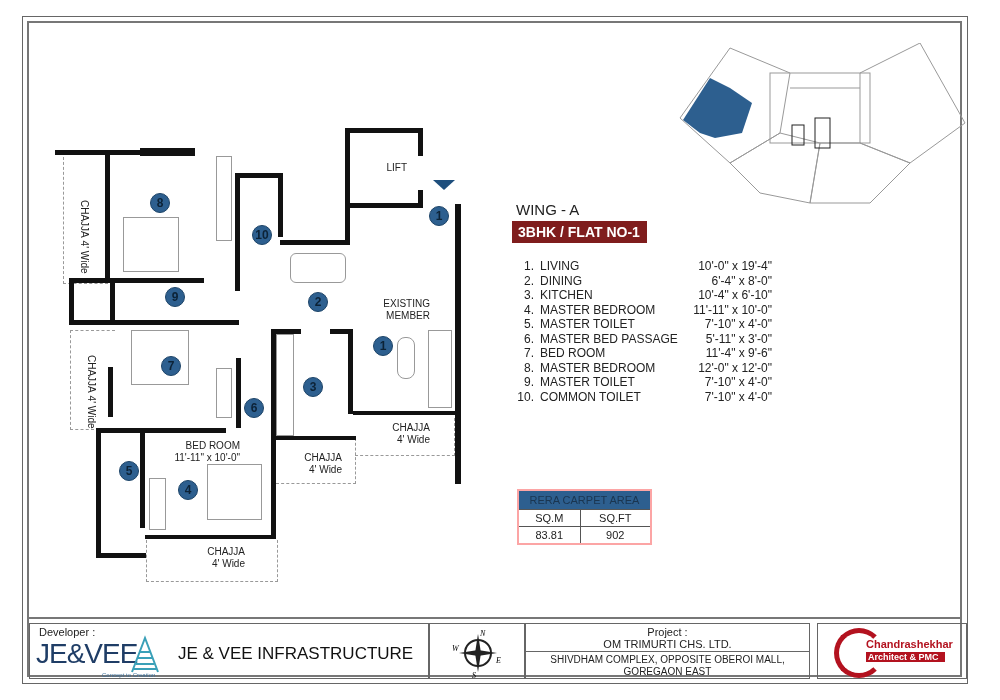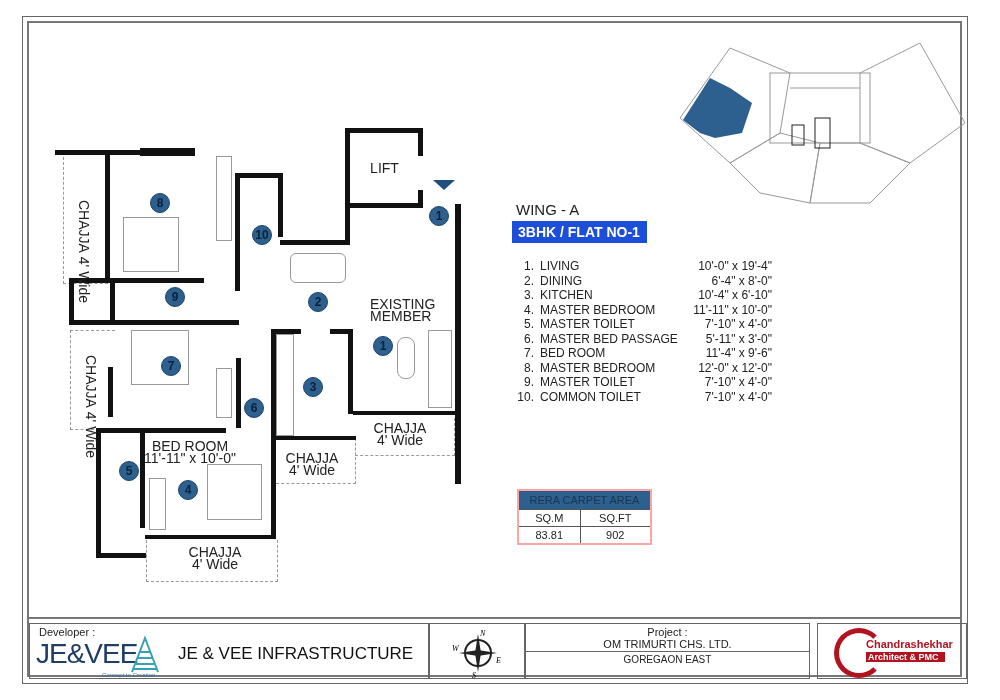--- a/index.html
+++ b/index.html
@@ -4,24 +4,24 @@
 <style>
   html,body{margin:0;padding:0;background:#fff;}
   body{width:1000px;height:700px;position:relative;overflow:hidden;font-family:"Liberation Sans",sans-serif;color:#222;}
   .frame-outer{position:absolute;left:22px;top:16px;width:944px;height:666px;border:1px solid #666;}
   .frame-inner{position:absolute;left:27px;top:21px;width:935px;height:656px;border:2px solid #777;box-sizing:border-box;}
   .abs{position:absolute;}
   .wall{position:absolute;background:#111;}
   .thin{position:absolute;border:1px solid #999;box-sizing:border-box;}
   .dash{position:absolute;border:1px dashed #999;box-sizing:border-box;}
   .marker{position:absolute;width:18px;height:18px;border-radius:50%;background:#2d5f8f;color:#0c2236;font-size:12px;line-height:18px;text-align:center;font-weight:bold;border:1px solid #1d4468;}
-  .lbl{position:absolute;font-size:14px;color:#222;text-align:center;line-height:12px;}
+  .lbl{position:absolute;font-size:10px;color:#222;text-align:right;line-height:12px;}
   .vert{writing-mode:vertical-rl;}
   .wing{position:absolute;left:516px;top:201px;font-size:15px;color:#222;}
-  .flat-badge{position:absolute;left:512px;top:221px;width:135px;height:22px;background:#1d4ed8;color:#fff;font-weight:bold;font-size:14px;line-height:22px;padding-left:6px;box-sizing:border-box;}
+  .flat-badge{position:absolute;left:512px;top:221px;width:135px;height:22px;background:#7f1d1d;color:#fff;font-weight:bold;font-size:14px;line-height:22px;padding-left:6px;box-sizing:border-box;}
   .rooms{position:absolute;left:512px;top:259px;width:270px;font-size:12px;}
   .room-row{display:flex;height:14.5px;line-height:14.5px;}
   .room-num{width:22px;text-align:right;padding-right:6px;}
   .room-name{width:150px;}
   .room-dim{flex:1;text-align:right;padding-right:10px;}
   .rera{position:absolute;left:517px;top:489px;width:135px;border:2px solid #fca5a5;font-size:11px;border-collapse:collapse;}
   .rera td,.rera th{border:1px solid #555;text-align:center;height:16px;padding:0;}
   .rera th{background:#2d5f8f;color:#1a3550;font-weight:normal;height:18px;}
   .footer{position:absolute;left:29px;top:617px;width:931px;height:60px;border-top:2px solid #777;}
   .fcell{position:absolute;top:4px;height:56px;border:1px solid #666;box-sizing:border-box;}
@@ -219,20 +219,21 @@
       <text x="46" y="35" font-size="8" font-family="Liberation Serif, serif" font-style="italic">E</text>
       <text x="22" y="50" font-size="8" font-family="Liberation Serif, serif" font-style="italic">S</text>
     </svg>
   </div>
   <div class="fcell" style="left:496px;width:285px;">
     <div class="abs" style="left:0;top:0;width:100%;height:27px;border-bottom:1px solid #666;text-align:center;">
       <div style="font-size:11px;margin-top:2px;">Project :</div>
       <div style="font-size:11px;font-weight:normal;">OM TRIMURTI CHS. LTD.</div>
     </div>
     <div class="abs" style="left:0;top:30px;width:100%;text-align:center;font-size:10px;line-height:12px;">
+      <div>SHIVDHAM COMPLEX, OPPOSITE OBEROI MALL,</div>
       <div>GOREGAON EAST</div>
     </div>
   </div>
   <div class="fcell" style="left:788px;width:150px;">
     <div class="abs" style="left:16px;top:4px;width:40px;height:40px;border-radius:50%;border:5px solid #b3121f;border-right-color:transparent;"></div>
     <div class="abs" style="left:48px;top:14px;font-size:11px;font-weight:bold;color:#b3121f;">Chandrashekhar</div>
     <div class="abs" style="left:48px;top:28px;font-size:9px;font-weight:bold;color:#fff;background:#b3121f;padding:0 6px 0 2px;">Architect &amp; PMC</div>
   </div>
 </div>
 

